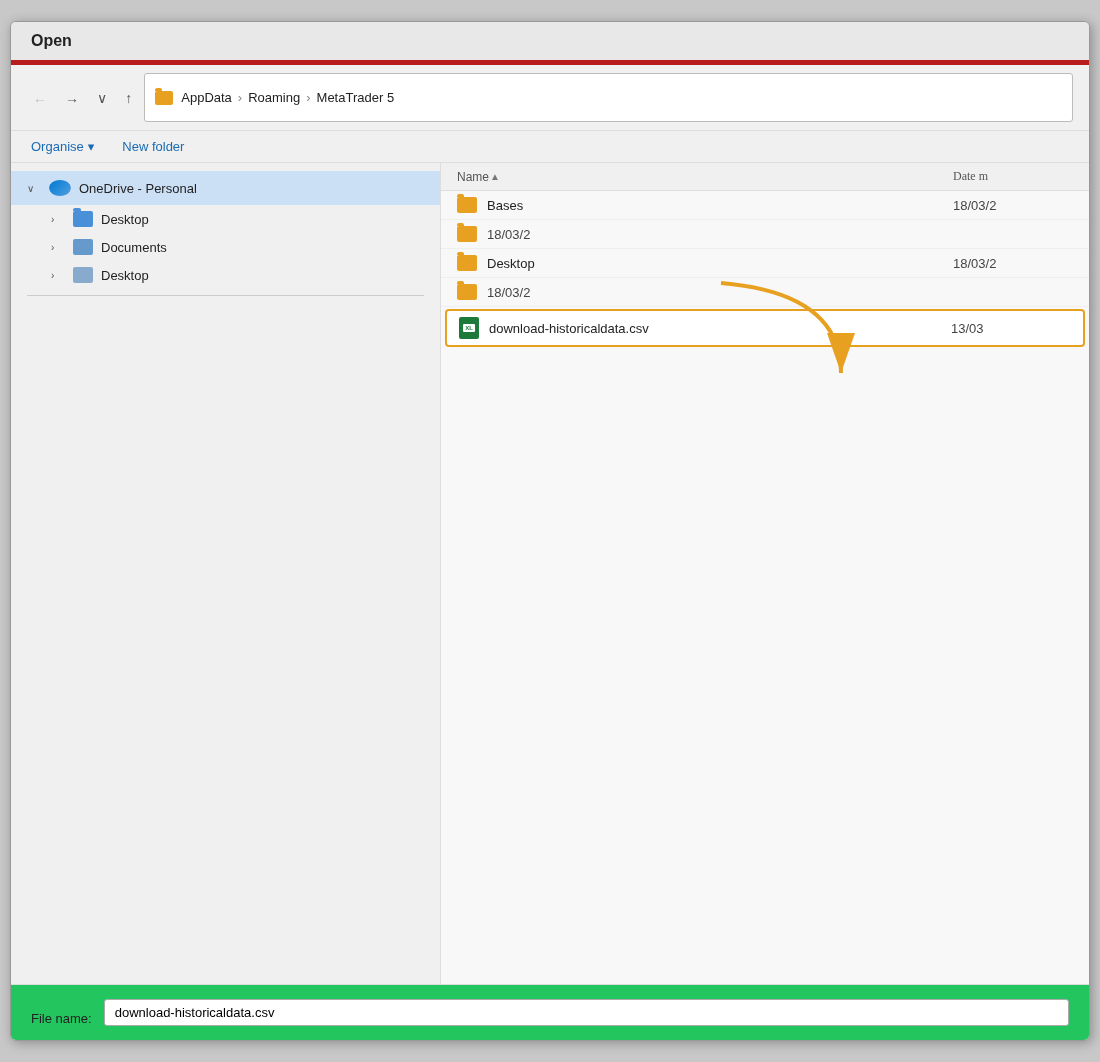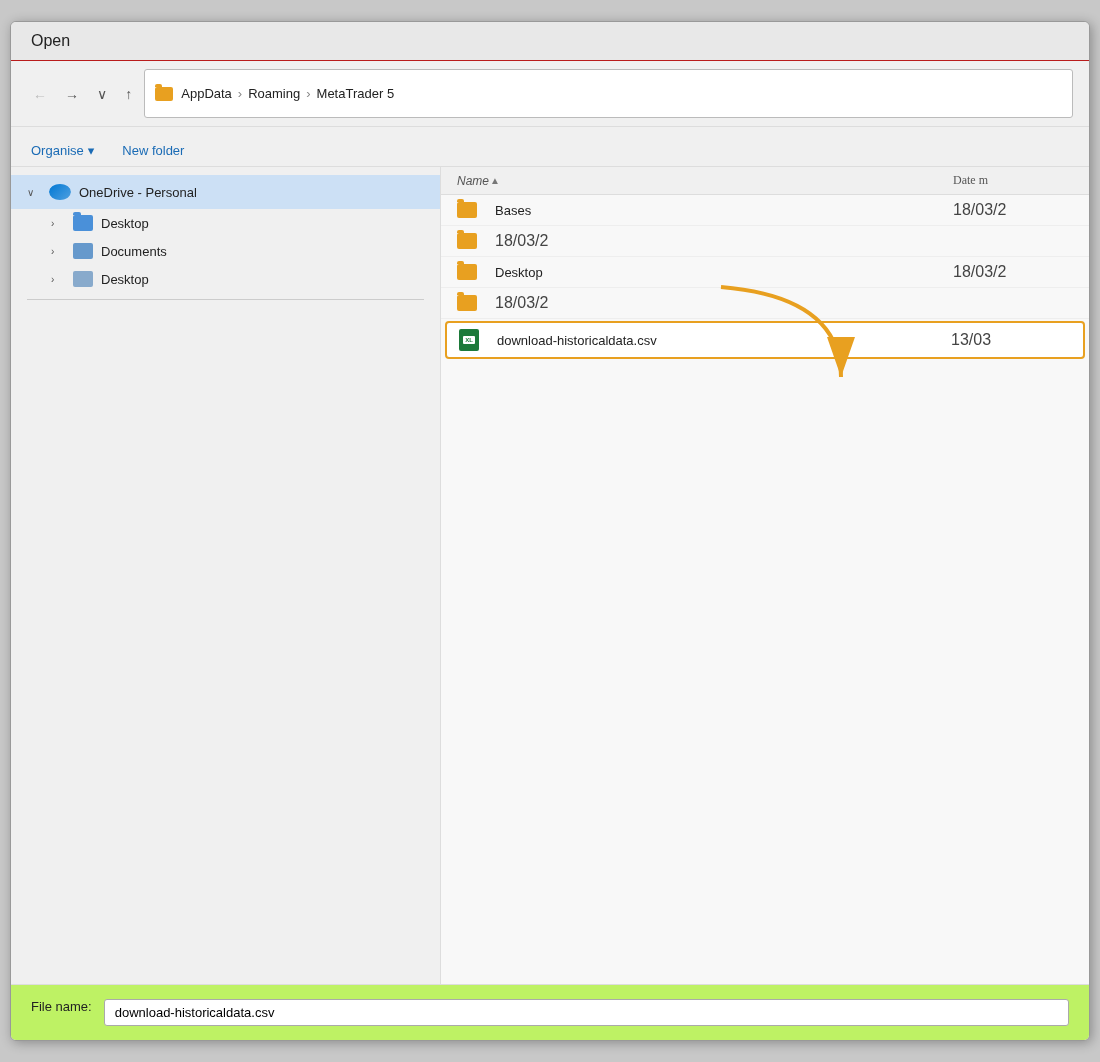--- a/index.html
+++ b/index.html
@@ -20,23 +20,23 @@
       border-radius: 6px;
       display: flex;
       flex-direction: column;
       box-shadow: 2px 2px 12px rgba(0,0,0,0.3);
       overflow: hidden;
     }
     
     .title-bar {
       background: #e8e8e8;
       padding: 10px 20px 10px 20px;
-      border-bottom: 1px solid #b91c1c;
+      border-bottom: 5px solid #b91c1c;
       font-size: 16px;
-      font-weight: 400;
+      font-weight: 700;
       color: #222;
     }
     
     .toolbar {
       display: flex;
       align-items: center;
       padding: 8px 16px;
       background: #f0f0f0;
       border-bottom: 1px solid #ddd;
       gap: 6px;
@@ -96,21 +96,20 @@
     .action-btn {
       background: none;
       border: none;
       cursor: pointer;
       font-size: 13px;
       color: #1a6bb5;
       display: flex;
       align-items: flex-start;
       gap: 4px;
       padding: 2px 4px;
-      margin-top: 8px;
     }
     
     .main-content {
       display: flex;
       flex: 1;
       overflow: hidden;
     }
     
     .sidebar {
       width: 430px;
@@ -203,33 +202,32 @@
       border-bottom: 1px solid #ddd;
       background: #f0f0f0;
       font-size: 12px;
       color: #555;
     }
     .col-name {
       flex: 1;
       display: flex;
       align-items: center;
       gap: 1px;
-      font-style: italic;
     }
     .col-date { width: 120px; font-family: Liberation Serif, serif; }
     .sort-arrow { font-size: 10px; color: #777; }
     .file-row {
       display: flex;
       align-items: center;
       padding: 6px 16px;
       border-bottom: 1px solid #eee;
       cursor: pointer;
       font-size: 13px;
       color: #222;
-      gap: 18px;
+      gap: 10px;
       background: #f8f8f8;
     }
     .file-row.selected {
       background: #fff;
       border: 2px solid #e8a020;
       border-radius: 4px;
       margin: 2px 4px;
       padding: 6px 12px;
     }
     .folder-icon-sm {
@@ -244,21 +242,21 @@
       content: '';
       position: absolute;
       top: -3px;
       left: 0;
       width: 7px;
       height: 3px;
       background: #e8a020;
       border-radius: 2px 2px 0 0;
     }
     .file-name { flex: 1; }
-    .file-date { width: 120px; font-size: 16px; color: #444; }
+    .file-date { width: 120px; font-size: 13px; color: #444; }
     
     .csv-icon {
       width: 20px;
       height: 22px;
       background: #1d7a3a;
       border-radius: 2px;
       display: flex;
       align-items: center;
       justify-content: center;
       color: #fff;
@@ -271,24 +269,24 @@
       background: #fff;
       color: #1d7a3a;
       font-size: 6px;
       padding: 1px 2px;
       border-radius: 1px;
       font-weight: bold;
     }
     
     .footer {
       padding: 14px 20px;
-      background: #bef264;
+      background: #22c55e;
       border-top: 1px solid #ddd;
       display: flex;
-      align-items: flex-start;
+      align-items: flex-end;
       gap: 12px;
     }
     .footer-label {
       font-size: 13px;
       color: #222;
       white-space: nowrap;
     }
     .footer-input {
       flex: 1;
       border: 1px solid #aaa;

